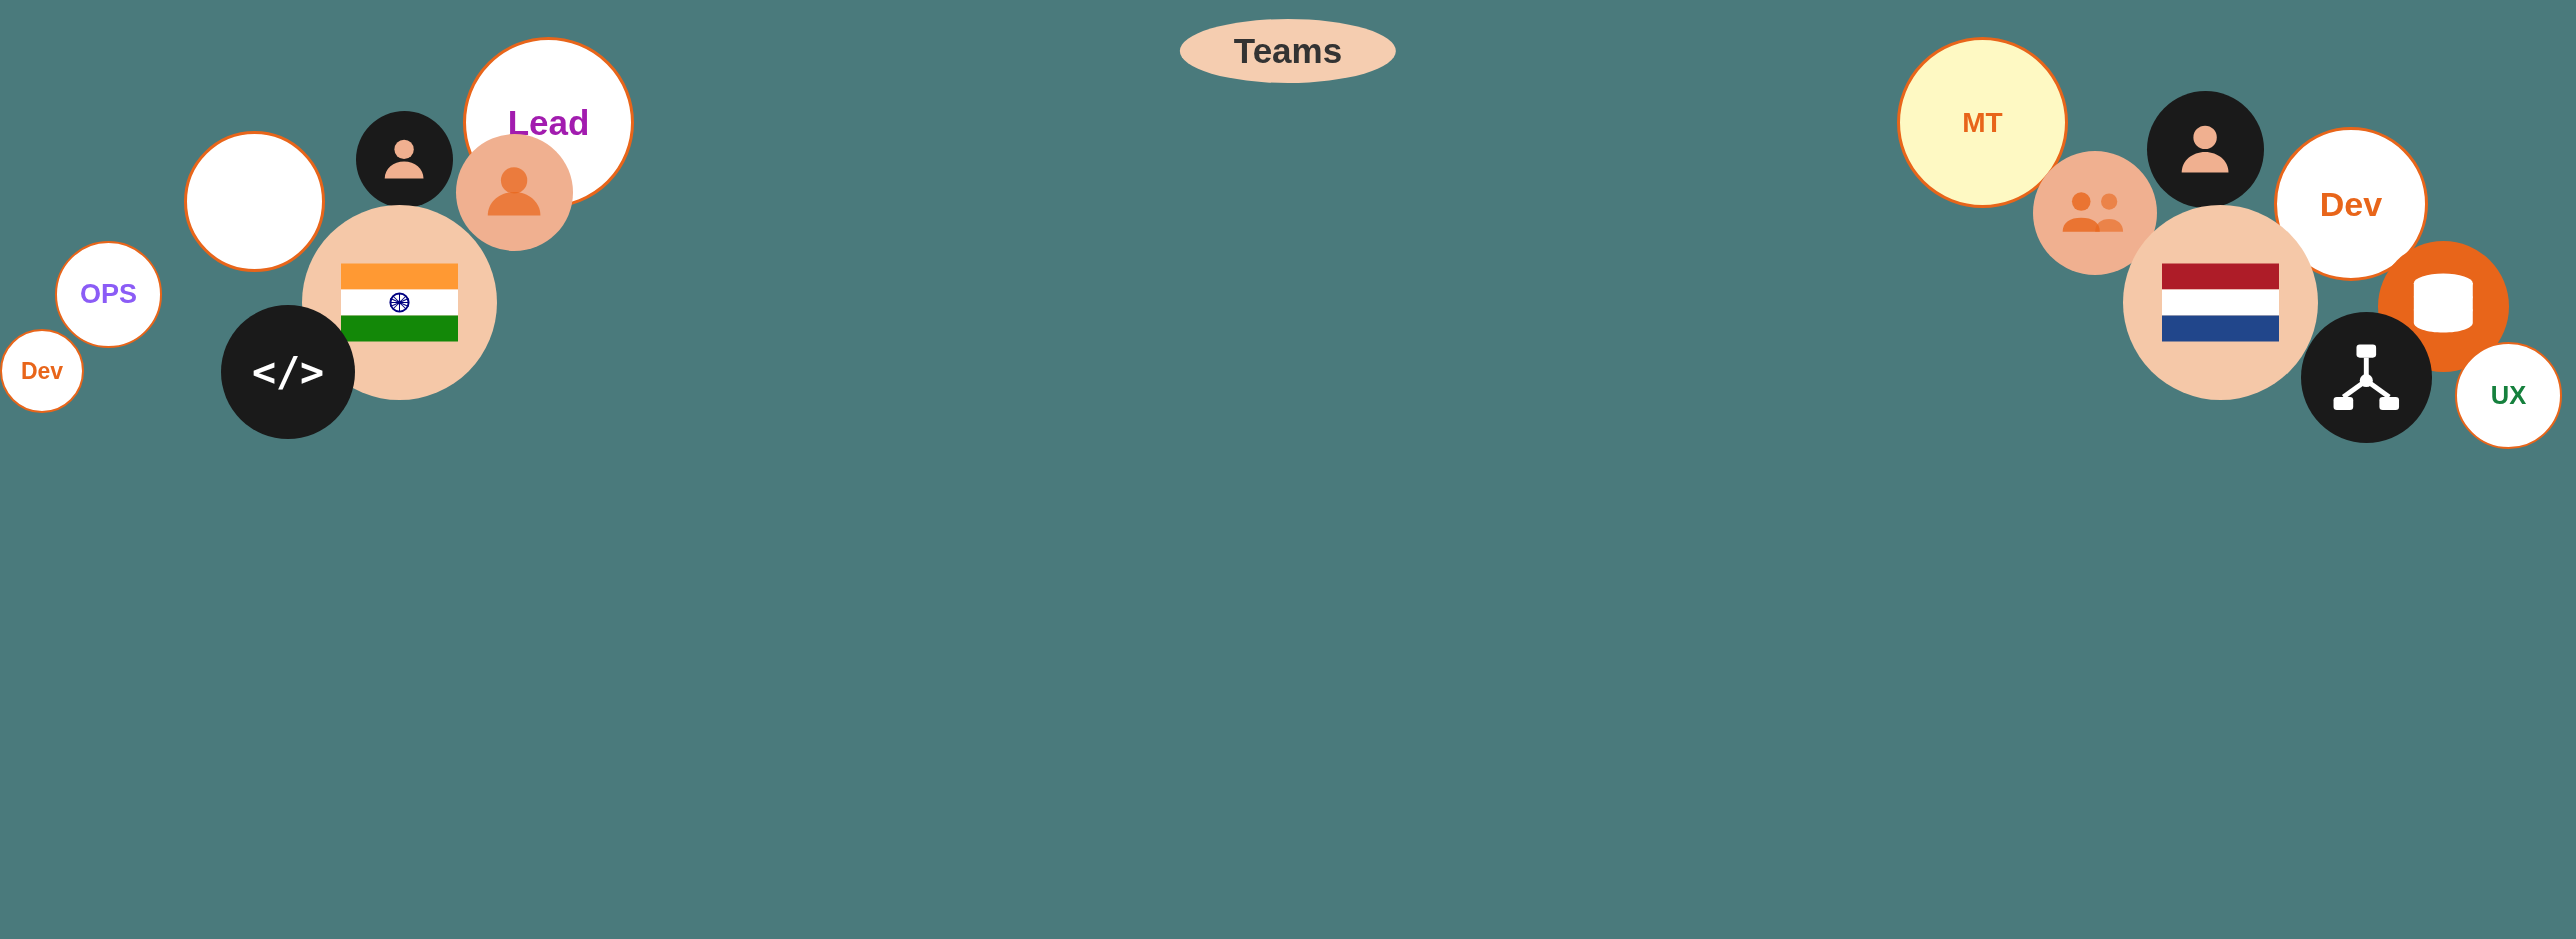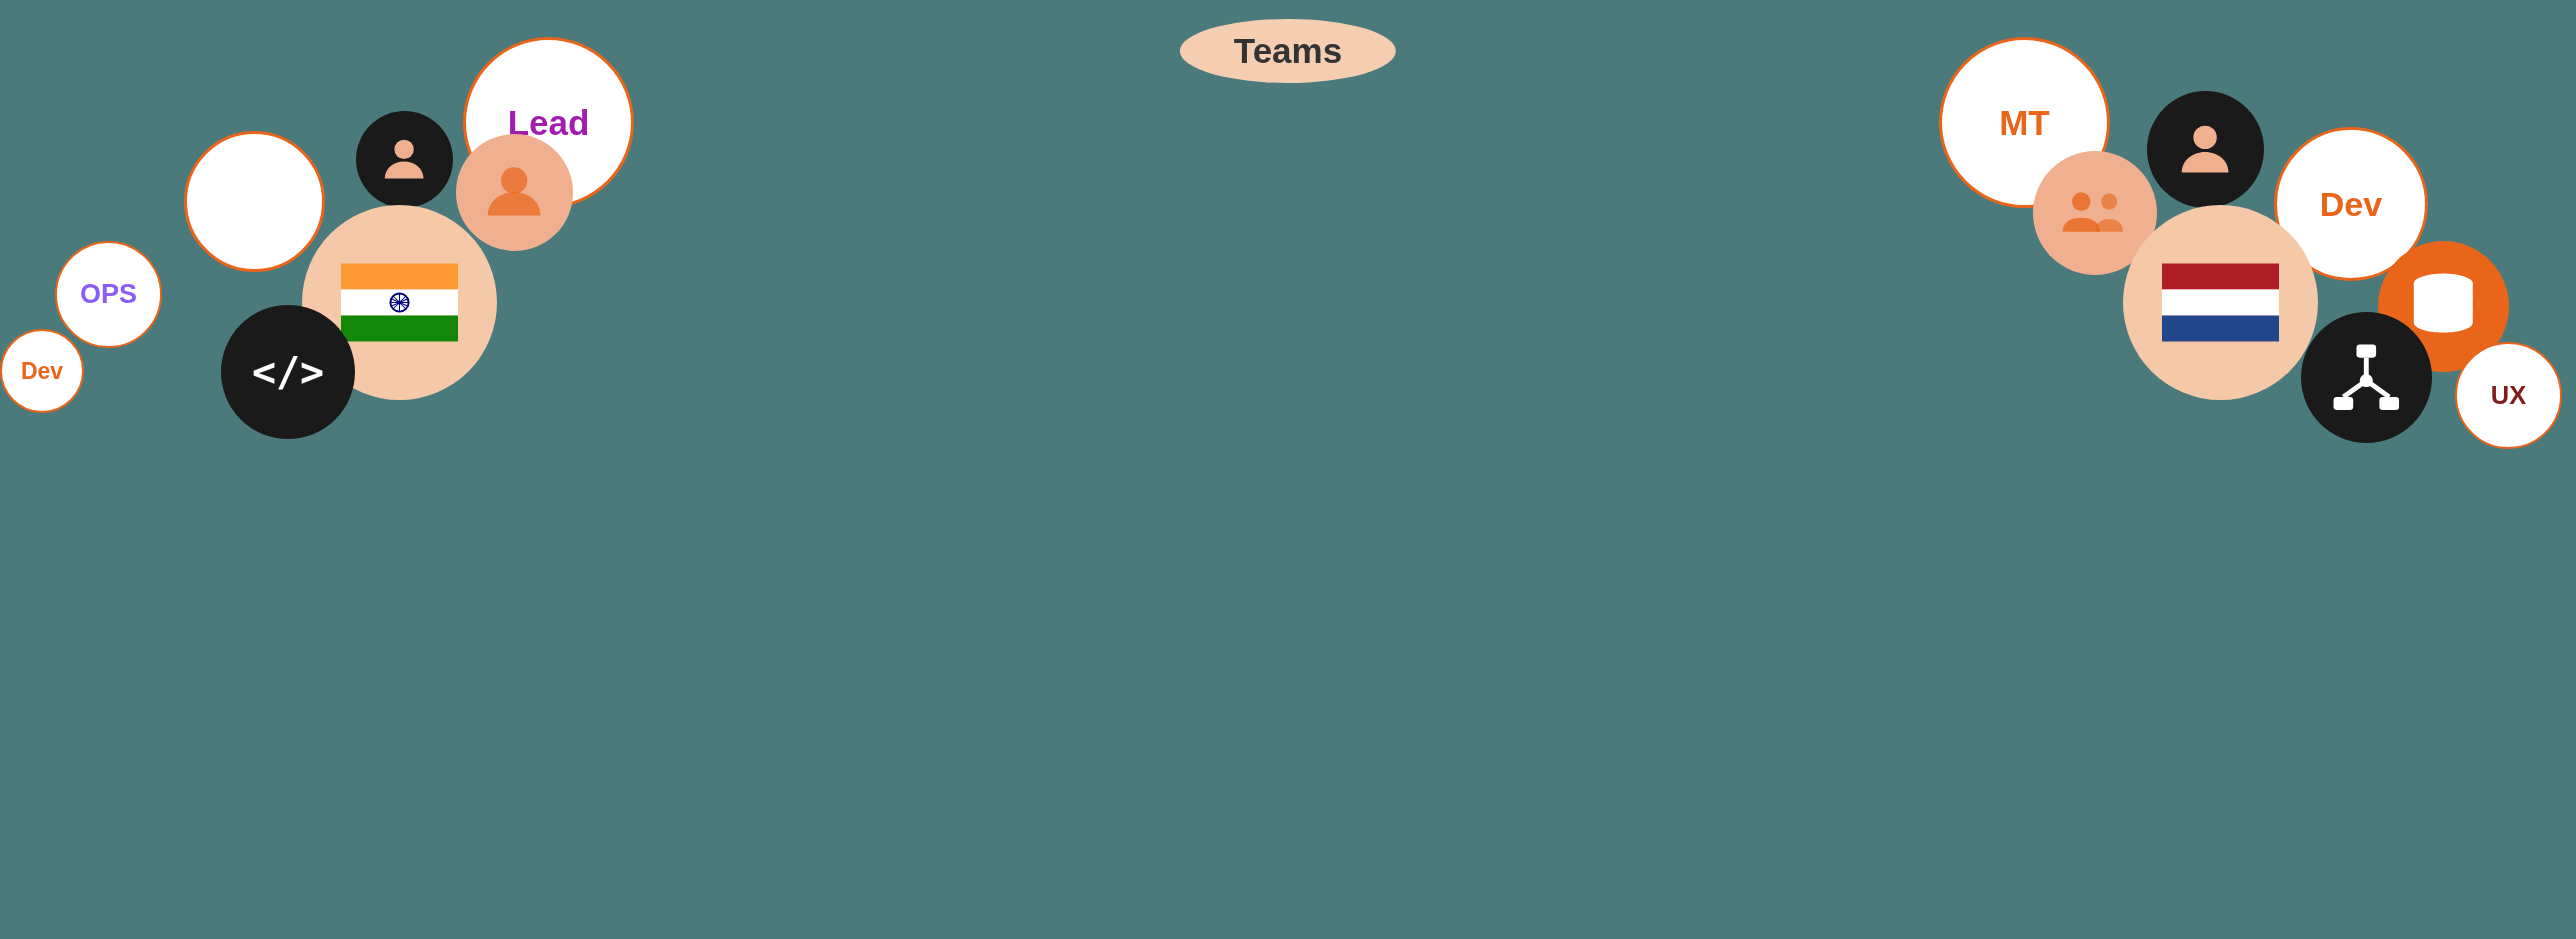--- a/index.html
+++ b/index.html
@@ -113,25 +113,25 @@
       top: 329px;
       left: 0px;
       font-size: 23px;
       color: #e8651a;
     }
 
     
     .bubble-mt {
       width: 171px;
       height: 171px;
-      background: #ffffff;
+      background: #fef9c3;
       border: 3.4px solid #e8651a;
       top: 37px;
-      left: 1939px;
-      font-size: 35px;
+      left: 1897px;
+      font-size: 28px;
       color: #e8651a;
     }
 
     .bubble-person-dark-right {
       width: 117px;
       height: 117px;
       background: #1a1a1a;
       top: 91px;
       left: 2147px;
     }
@@ -185,21 +185,21 @@
     }
 
     .bubble-ux {
       width: 107px;
       height: 107px;
       background: white;
       border: 2.7px solid #e8651a;
       top: 342px;
       left: 2455px;
       font-size: 25.5px;
-      color: #7f1d1d;
+      color: #15803d;
     }
 
     svg {
       width: 60%;
       height: 60%;
     }
   </style>
 </head>
 <body>
 

